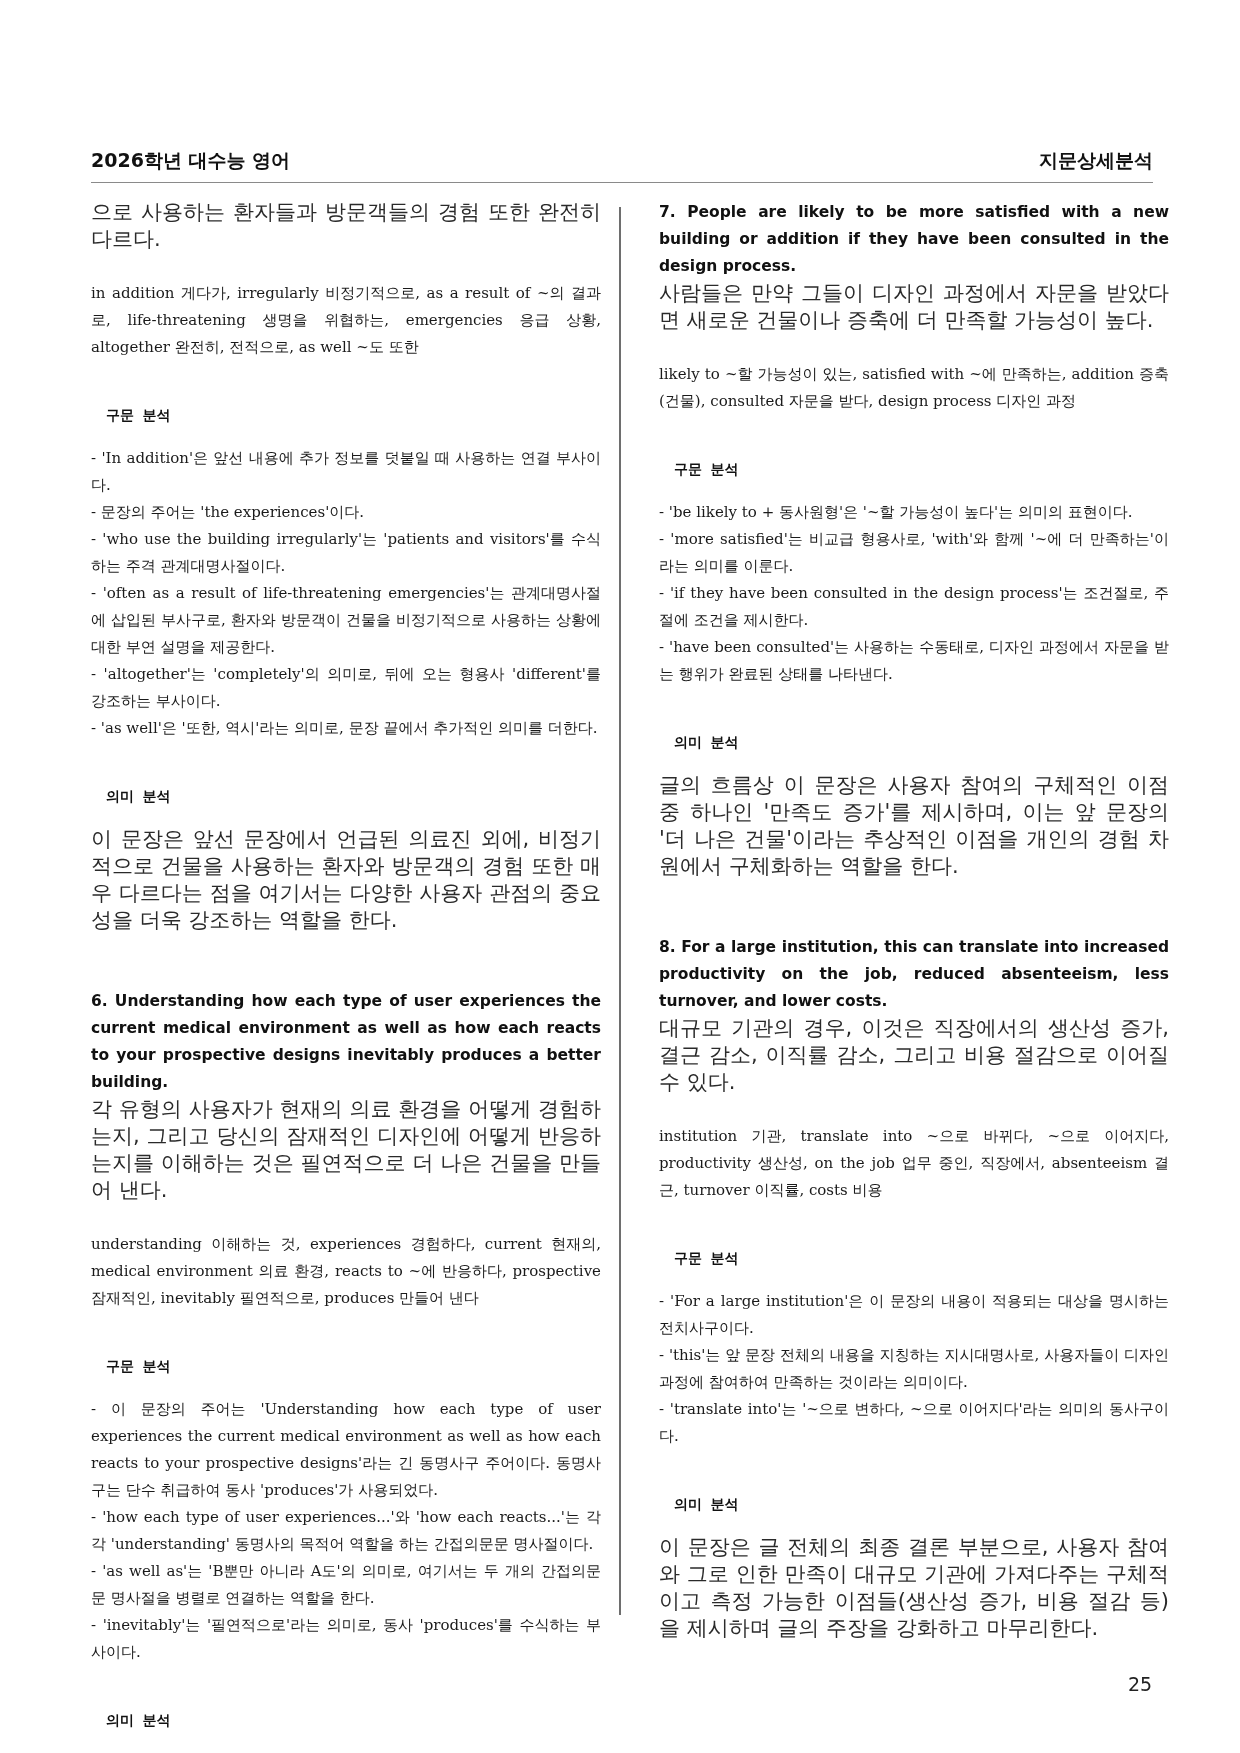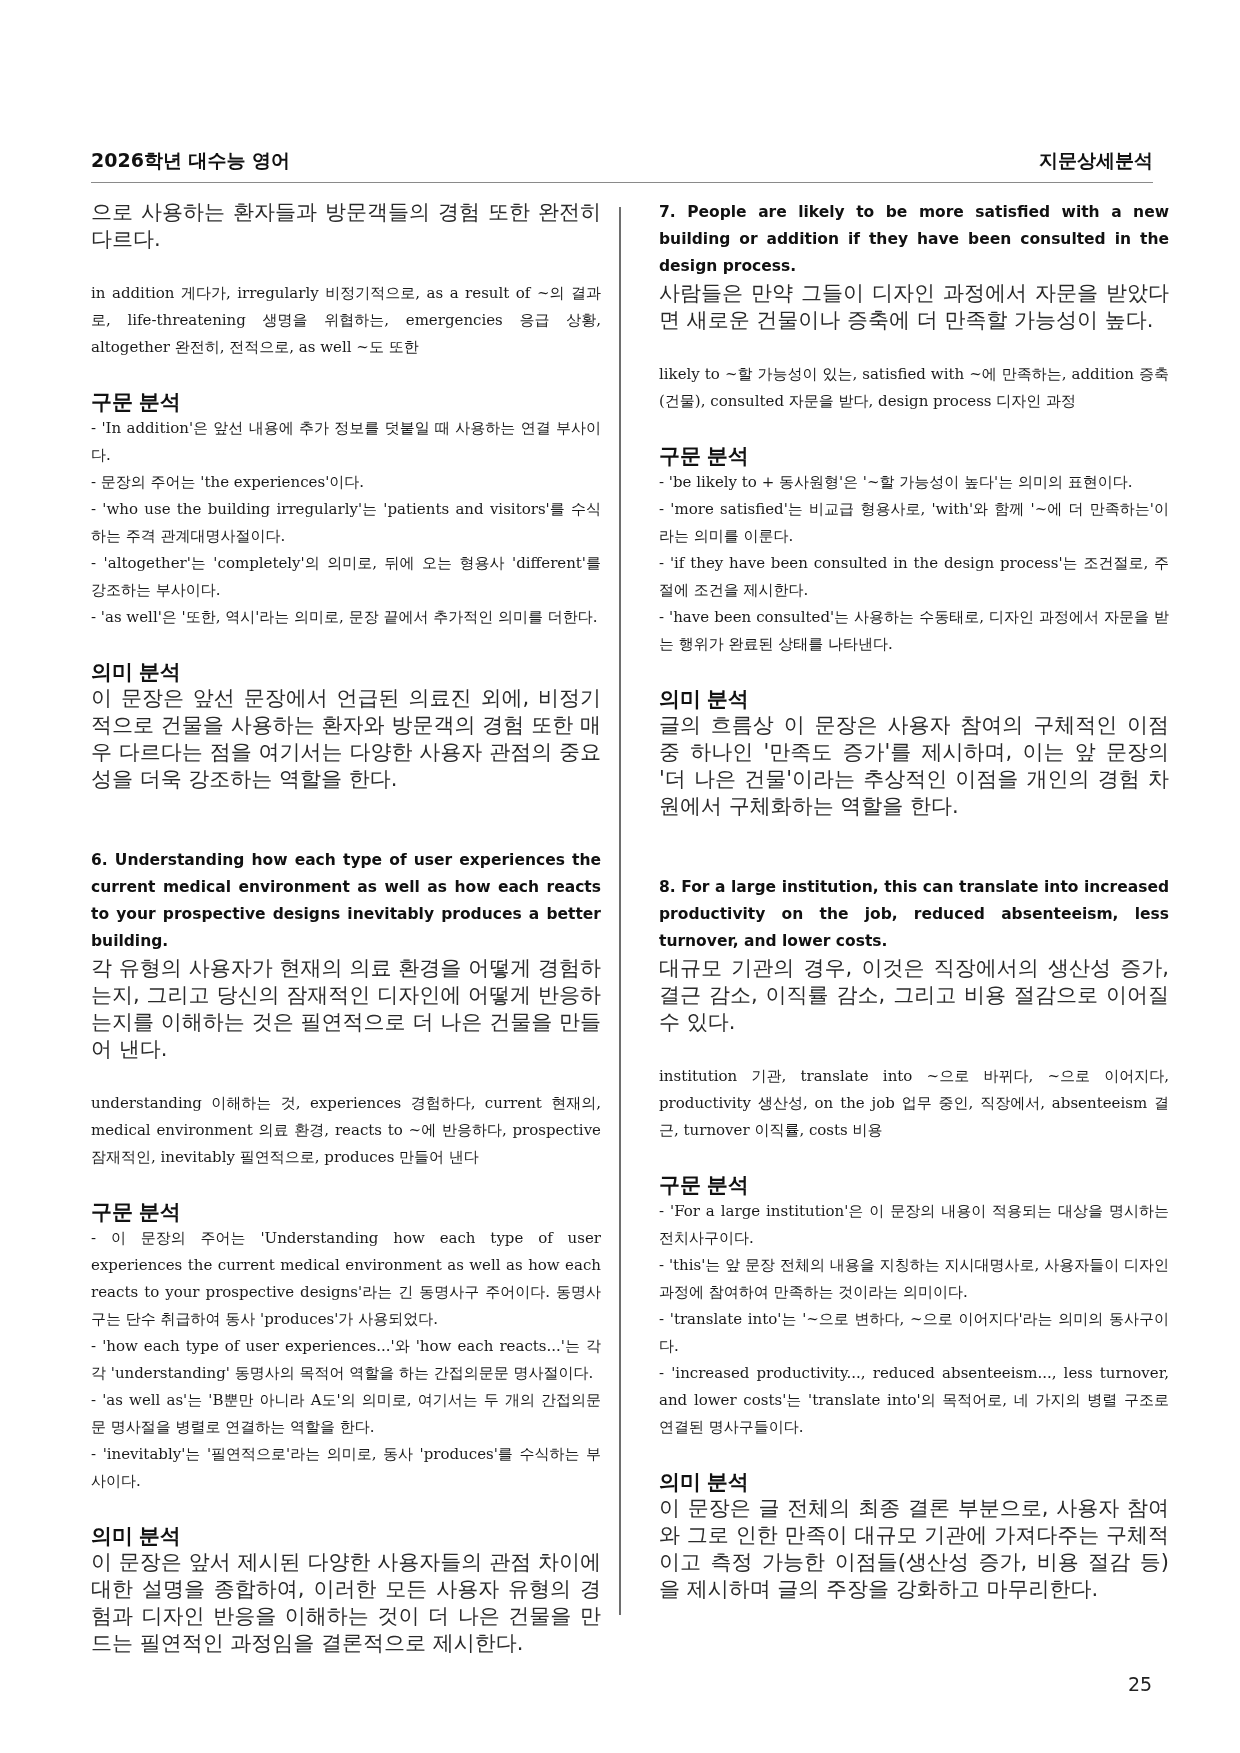--- a/index.html
+++ b/index.html
@@ -16,21 +16,21 @@
     position: absolute; top: 199px; width: 510px;
     font-family: "DejaVu Serif", "Liberation Serif", serif; font-size: 15px; line-height: 27px;
     text-align: justify;
   }
   .col-left { left: 91px; }
   .col-right { left: 659px; }
   .divider { position: absolute; left: 619px; top: 207px; width: 2px; height: 1408px; background: #6e6e6e; }
   .p { margin: 0; }
   .gap { height: 27px; }
   .gap2 { height: 54px; }
-  .h { font-family: Liberation Sans, sans-serif; font-weight: bold; font-size: 21px; margin: 0; color: #111; }
+  .h { font-family: Liberation Mono, monospace; font-weight: bold; font-size: 14px; margin: 15px; color: #111; }
   .sent { font-family: "DejaVu Sans", sans-serif; font-weight: bold; font-size: 15.5px; margin: 0; color: #111; text-align: justify; }
   .kr { font-family: "DejaVu Sans", sans-serif; font-size: 21px; margin: 0; color: #2a2a2a; }
   .page-num {
     position: absolute; left: 1128px; top: 1673px; font-family: "DejaVu Sans", sans-serif; font-size: 19px; color: #222;
   }
 </style>
 </head>
 <body>
 
 <div class="header">
@@ -41,20 +41,21 @@
 
 <div class="col col-left">
   <p class="p kr">으로 사용하는 환자들과 방문객들의 경험 또한 완전히 다르다.</p>
   <div class="gap"></div>
   <p class="p">in addition 게다가, irregularly 비정기적으로, as a result of ~의 결과로, life-threatening 생명을 위협하는, emergencies 응급 상황, altogether 완전히, 전적으로, as well ~도 또한</p>
   <div class="gap"></div>
   <p class="h">구문 분석</p>
   <p class="p">- 'In addition'은 앞선 내용에 추가 정보를 덧붙일 때 사용하는 연결 부사이다.</p>
   <p class="p">- 문장의 주어는 'the experiences'이다.</p>
   <p class="p">- 'who use the building irregularly'는 'patients and visitors'를 수식하는 주격 관계대명사절이다.</p>
+  <p class="p">- 'often as a result of life-threatening emergencies'는 관계대명사절에 삽입된 부사구로, 환자와 방문객이 건물을 비정기적으로 사용하는 상황에 대한 부연 설명을 제공한다.</p>
   <p class="p">- 'altogether'는 'completely'의 의미로, 뒤에 오는 형용사 'different'를 강조하는 부사이다.</p>
   <p class="p">- 'as well'은 '또한, 역시'라는 의미로, 문장 끝에서 추가적인 의미를 더한다.</p>
   <div class="gap"></div>
   <p class="h">의미 분석</p>
   <p class="p kr">이 문장은 앞선 문장에서 언급된 의료진 외에, 비정기적으로 건물을 사용하는 환자와 방문객의 경험 또한 매우 다르다는 점을 여기서는 다양한 사용자 관점의 중요성을 더욱 강조하는 역할을 한다.</p>
   <div class="gap2"></div>
   <p class="sent">6. Understanding how each type of user experiences the current medical environment as well as how each reacts to your prospective designs inevitably produces a better building.</p>
   <p class="p kr">각 유형의 사용자가 현재의 의료 환경을 어떻게 경험하는지, 그리고 당신의 잠재적인 디자인에 어떻게 반응하는지를 이해하는 것은 필연적으로 더 나은 건물을 만들어 낸다.</p>
   <div class="gap"></div>
   <p class="p">understanding 이해하는 것, experiences 경험하다, current 현재의, medical environment 의료 환경, reacts to ~에 반응하다, prospective 잠재적인, inevitably 필연적으로, produces 만들어 낸다</p>
@@ -88,19 +89,18 @@
   <div class="gap2"></div>
   <p class="sent">8. For a large institution, this can translate into increased productivity on the job, reduced absenteeism, less turnover, and lower costs.</p>
   <p class="p kr">대규모 기관의 경우, 이것은 직장에서의 생산성 증가, 결근 감소, 이직률 감소, 그리고 비용 절감으로 이어질 수 있다.</p>
   <div class="gap"></div>
   <p class="p">institution 기관, translate into ~으로 바뀌다, ~으로 이어지다, productivity 생산성, on the job 업무 중인, 직장에서, absenteeism 결근, turnover 이직률, costs 비용</p>
   <div class="gap"></div>
   <p class="h">구문 분석</p>
   <p class="p">- 'For a large institution'은 이 문장의 내용이 적용되는 대상을 명시하는 전치사구이다.</p>
   <p class="p">- 'this'는 앞 문장 전체의 내용을 지칭하는 지시대명사로, 사용자들이 디자인 과정에 참여하여 만족하는 것이라는 의미이다.</p>
   <p class="p">- 'translate into'는 '~으로 변하다, ~으로 이어지다'라는 의미의 동사구이다.</p>
-  <p class="p">- 'increased productivity..., reduced absenteeism..., less turnover, and lower costs'는 'translate into'의 목적어로, 네 가지의 병렬 구조로 연결된 명사구들이다.</p>
   <div class="gap"></div>
   <p class="h">의미 분석</p>
   <p class="p kr">이 문장은 글 전체의 최종 결론 부분으로, 사용자 참여와 그로 인한 만족이 대규모 기관에 가져다주는 구체적이고 측정 가능한 이점들(생산성 증가, 비용 절감 등)을 제시하며 글의 주장을 강화하고 마무리한다.</p>
 </div>
 
 <div class="page-num">25</div>
 
 </body></html>

